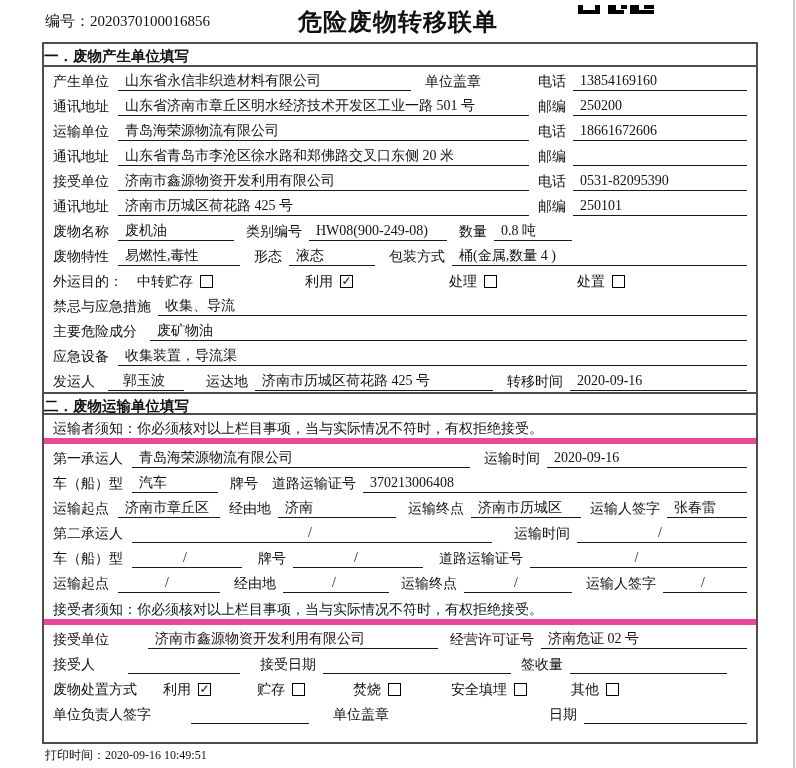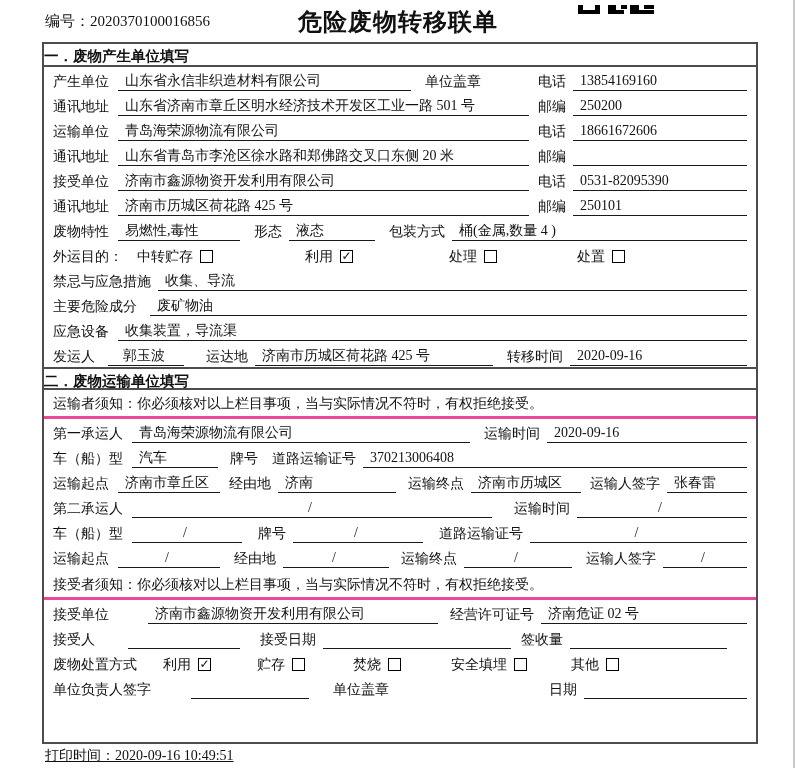--- a/index.html
+++ b/index.html
@@ -35,21 +35,21 @@
   }
   .sec-h {
     font-size: 14.5px; font-weight: bold;
     padding: 3px 9px 2px 0;
     height: 23px;
     border-bottom: 2px solid #4d4d4d;
   }
   .sec-h.mid { border-top: 2px solid #4d4d4d; margin-top: -2px; }
   .notice {
     font-size: 14px; padding: 5px 9px 4px 9px; height: 29px;
-    border-bottom: 3px solid #ec4899;
+    border-bottom: 6px solid #ec4899;
   }
   .rows { padding: 2px 9px 0 9px; }
   .row {
     display: flex; align-items: flex-end;
     height: 25px; padding-bottom: 3px;
     font-size: 14px; white-space: nowrap;
   }
   .lbl { flex: none; }
   .val {
     border-bottom: 1px solid #1a1a1a;
@@ -69,21 +69,21 @@
   .opt-label { margin-right: 7px; }
   .cb {
     display: inline-block; width: 13px; height: 13px;
     border: 1px solid #000;
     font-size: 12px; line-height: 11px; text-align: center;
     font-style: normal; margin-bottom: 1px;
   }
   .cb i { font-style: normal; }
 
   
-  .print-time { position: absolute; left: 45px; top: 747px; font-size: 14px; text-decoration: underline; }
+  .print-time { position: absolute; left: 45px; top: 747px; font-size: 12px; }
 </style>
 </head>
 <body>
 
 <div class="page">
 
   <div class="doc-header">
     <div class="serial"><span>编号：</span><span>2020370100016856</span></div>
     <div class="doc-title">危险废物转移联单</div>
     <div class="qr-frag">
@@ -142,20 +142,28 @@
         <span class="val" style="width:174px">0531-82095390</span>
       </div>
 
       <div class="row">
         <span class="lbl" style="min-width:58px">通讯地址</span>
         <span class="val grow">济南市历城区荷花路 425 号</span>
         <span class="lbl2">邮编</span>
         <span class="val" style="width:174px">250101</span>
       </div>
 
+      <div class="row">
+        <span class="lbl" style="min-width:58px">废物名称</span>
+        <span class="val" style="width:116px">废机油</span>
+        <span class="lbl2" style="margin-left:12px">类别编号</span>
+        <span class="val" style="width:138px">HW08(900-249-08)</span>
+        <span class="lbl2" style="margin-left:12px">数量</span>
+        <span class="val" style="width:78px">0.8 吨</span>
+      </div>
 
       <div class="row">
         <span class="lbl" style="min-width:58px">废物特性</span>
         <span class="val" style="width:122px">易燃性,毒性</span>
         <span class="lbl2" style="margin-left:14px">形态</span>
         <span class="val" style="width:86px">液态</span>
         <span class="lbl2" style="margin-left:14px">包装方式</span>
         <span class="val grow">桶(金属,数量  4 )</span>
       </div>
 

